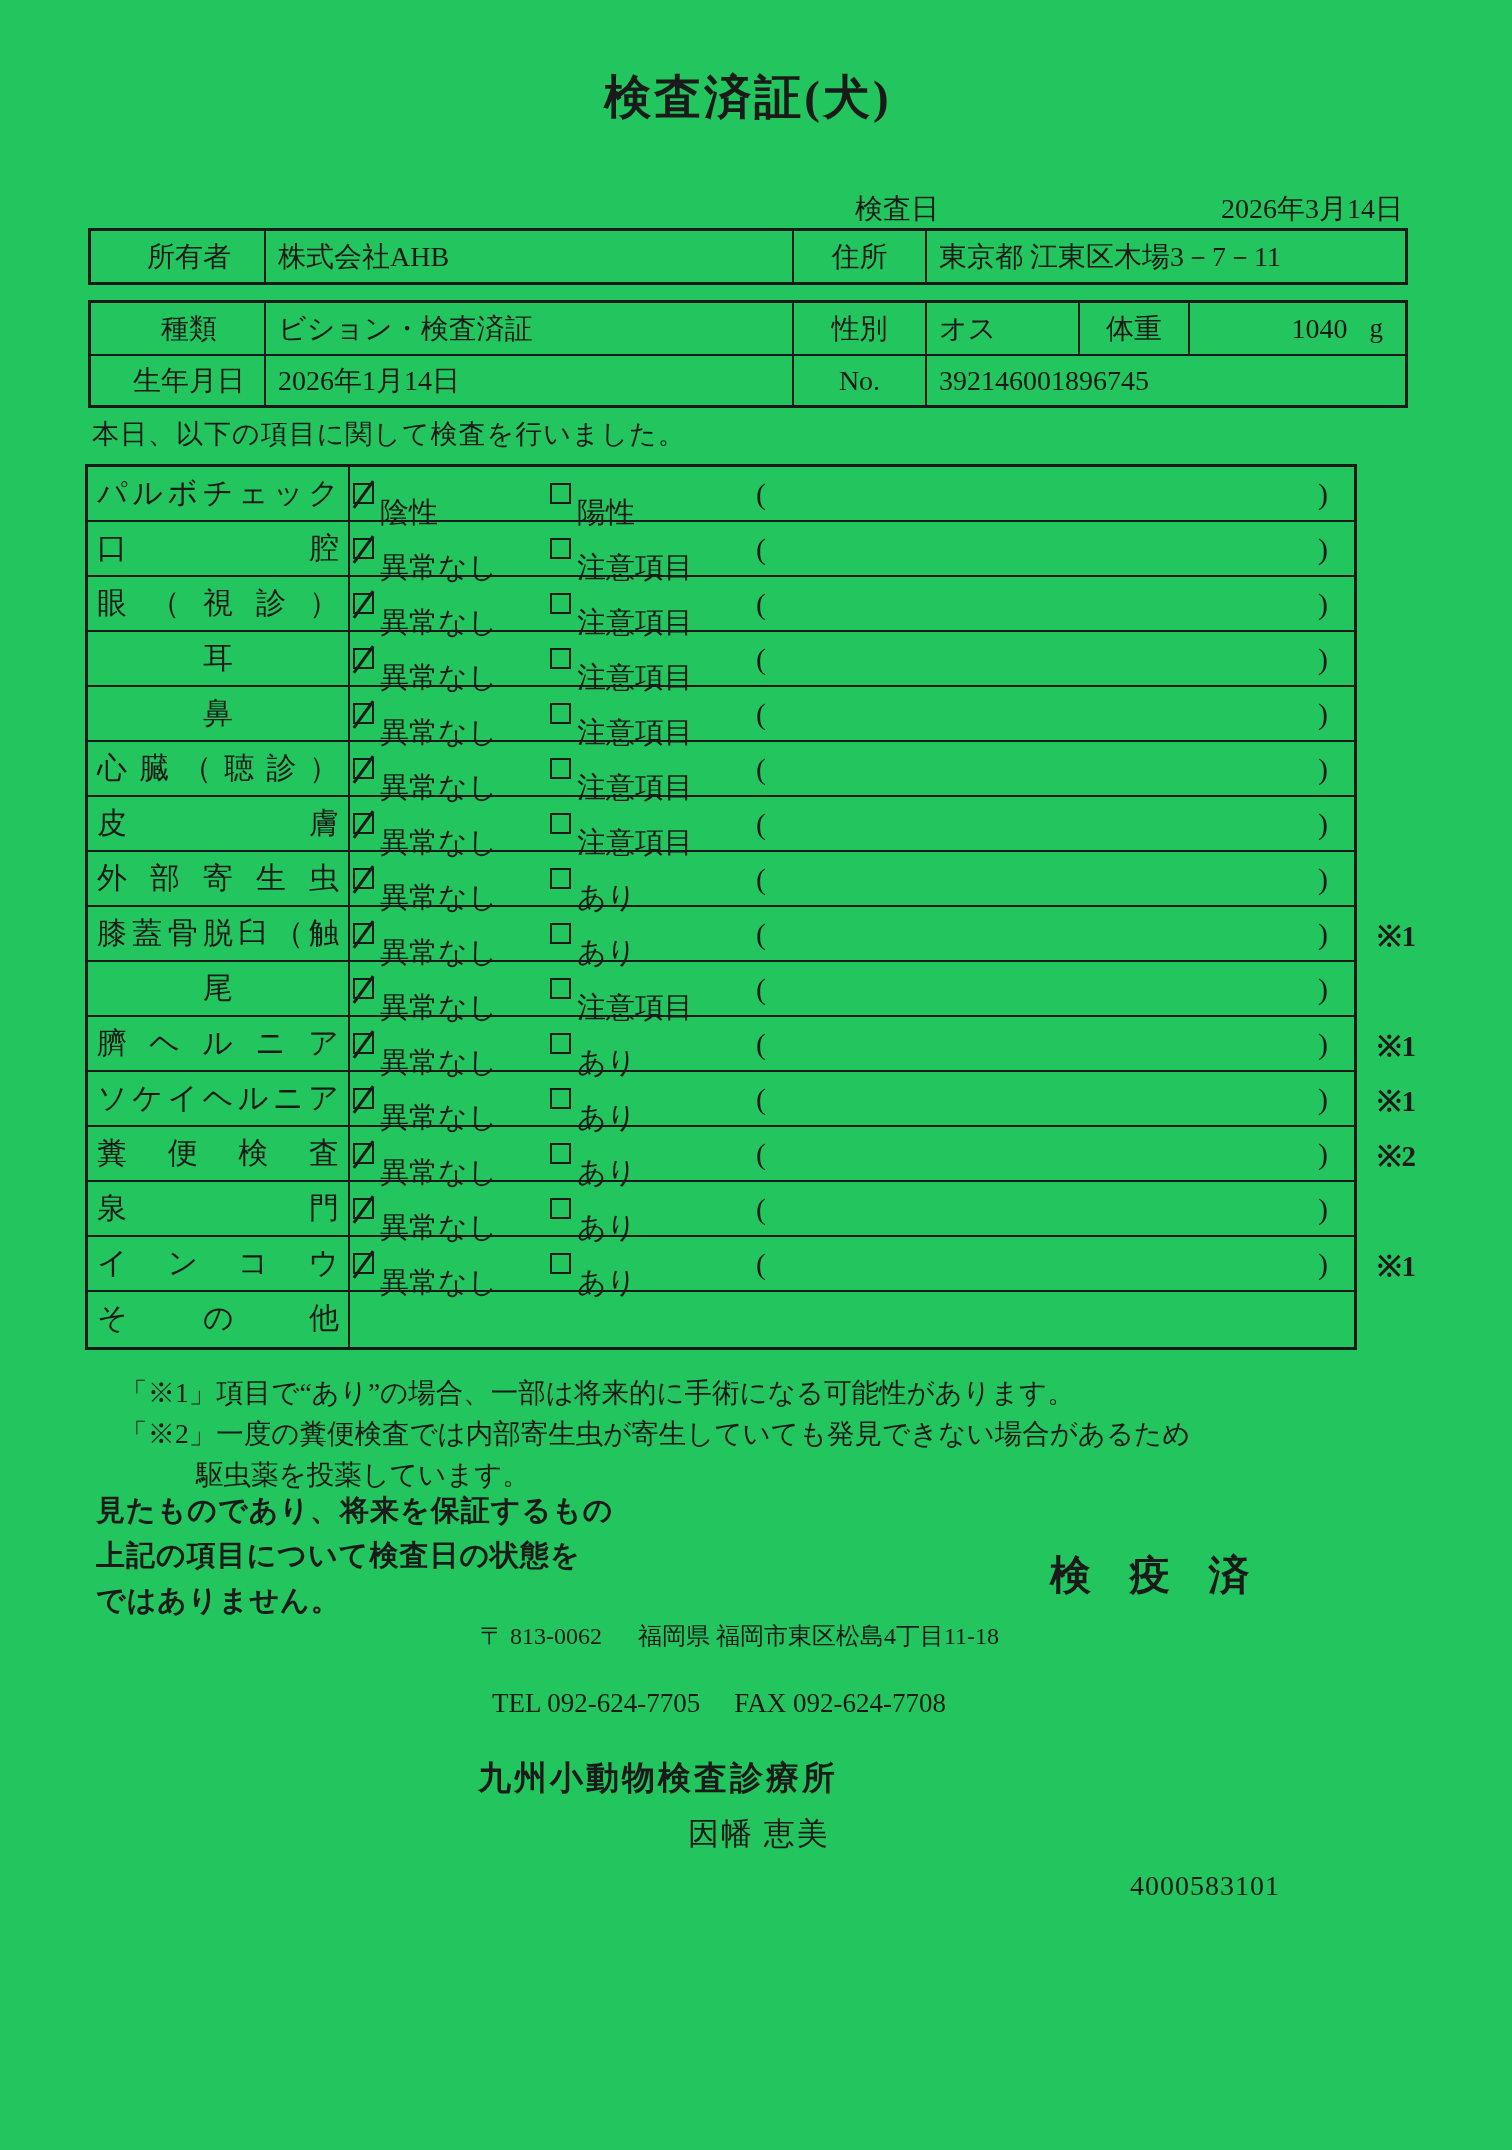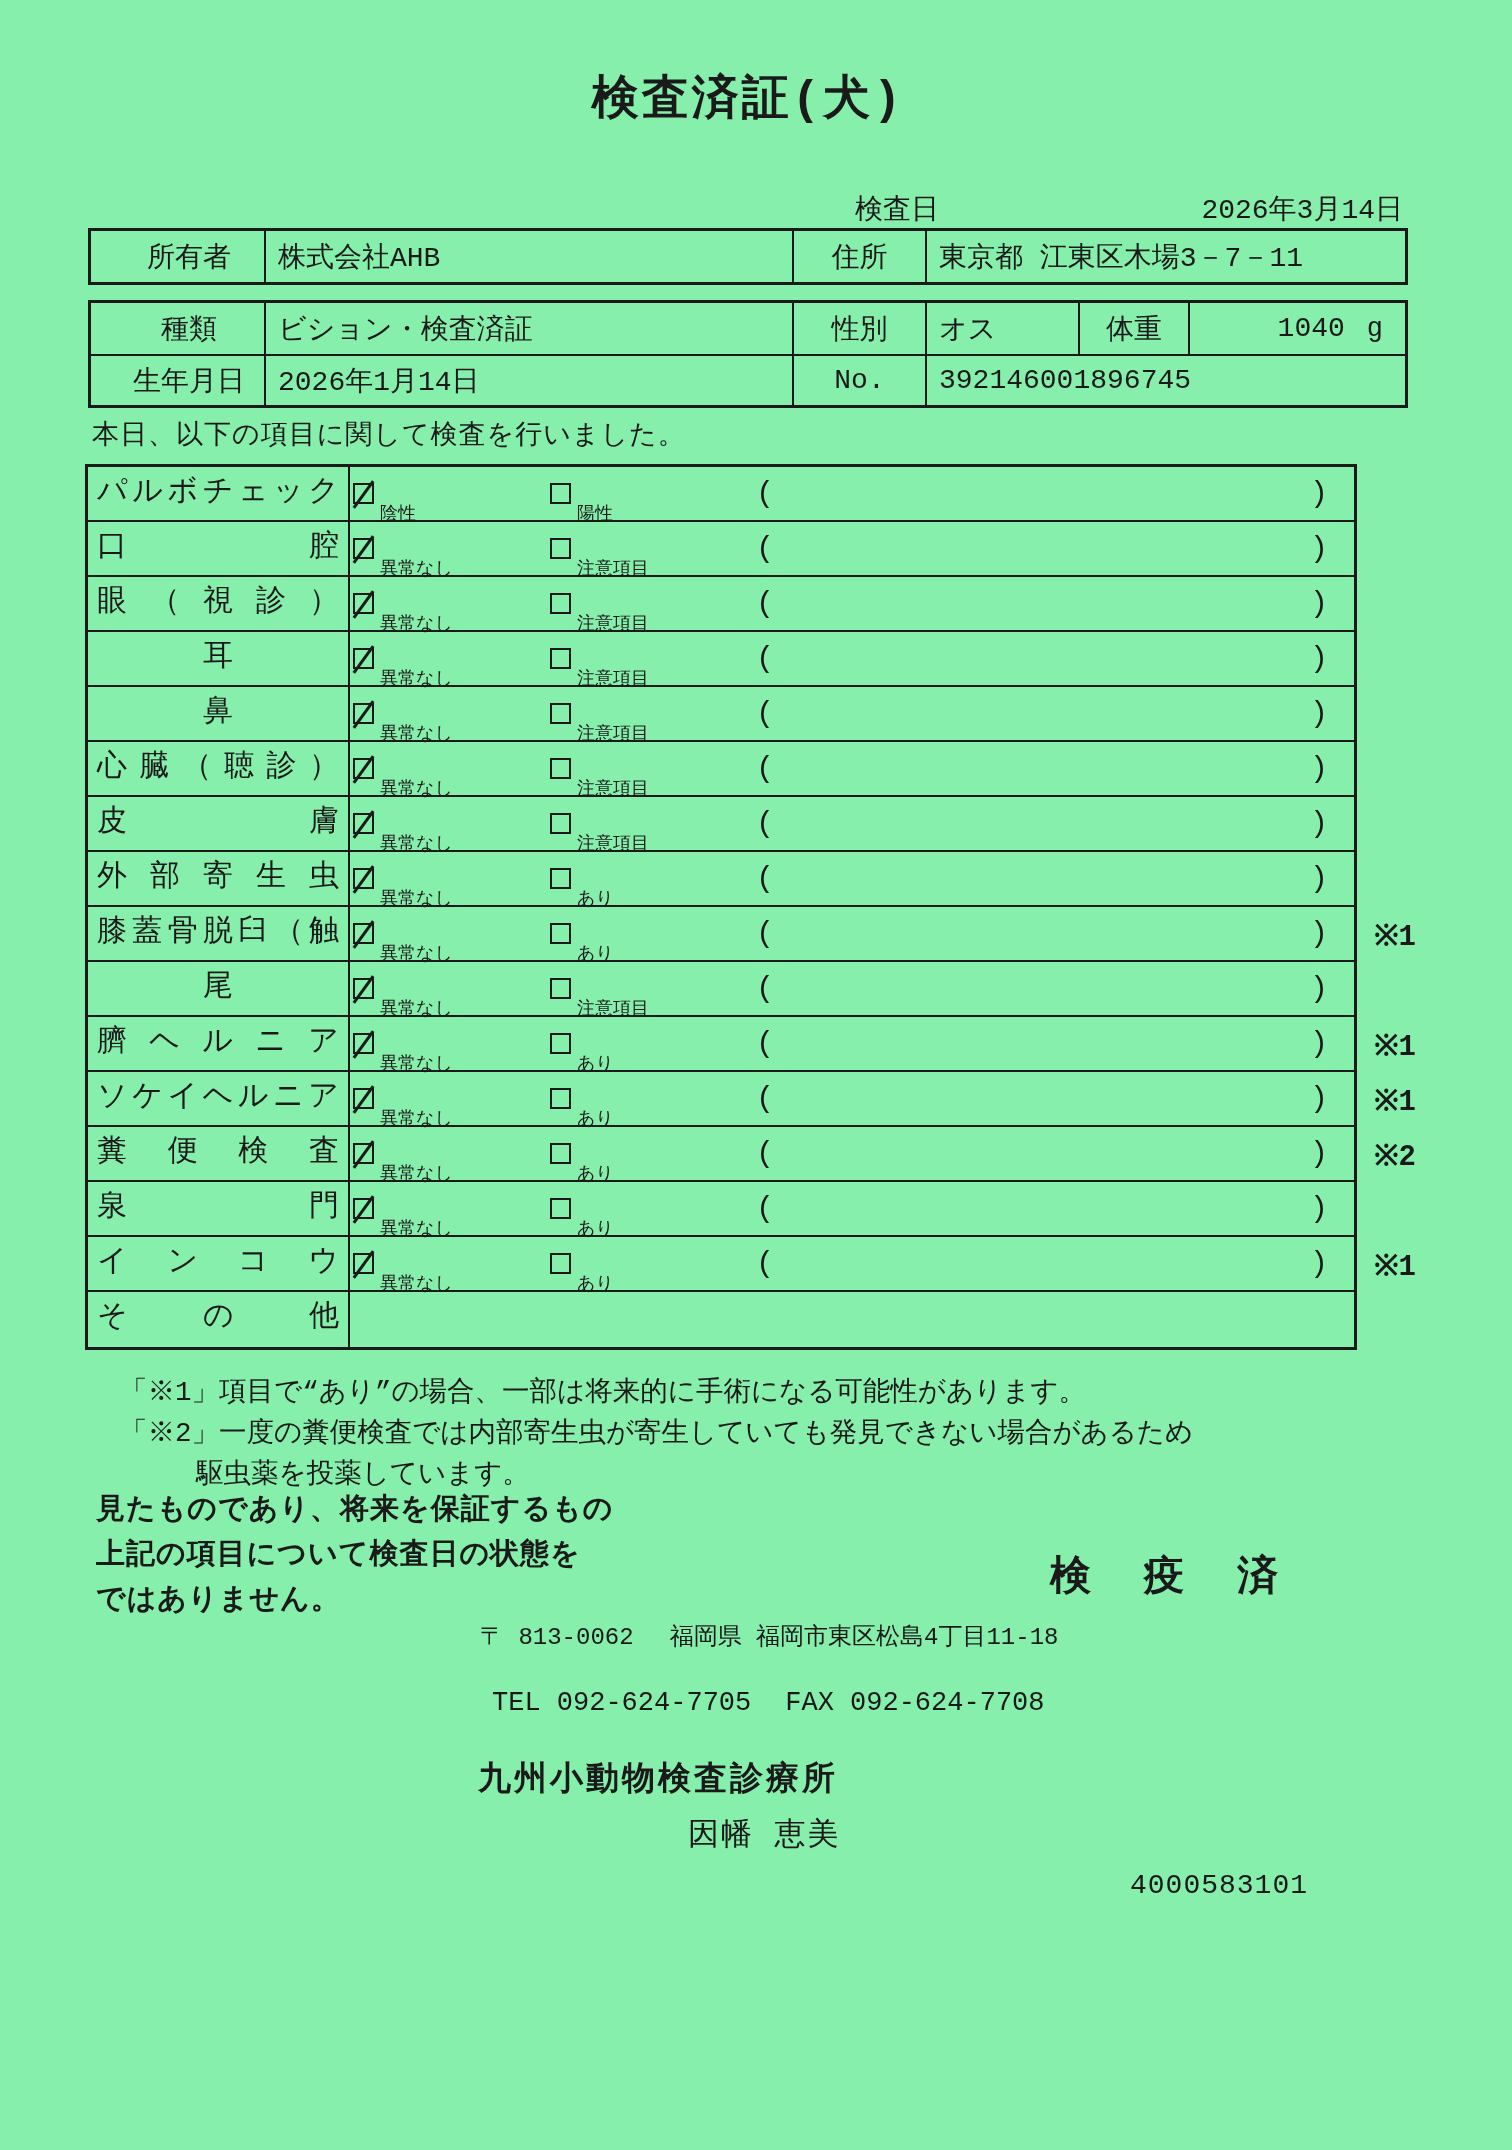--- a/index.html
+++ b/index.html
@@ -1,23 +1,23 @@
 <!DOCTYPE html>
 <html><head>
 <meta charset="utf-8">
 <style>
   * { box-sizing: border-box; margin: 0; padding: 0; }
   body { margin: 0; background: #ffffff; }
   .page {
     position: relative;
     width: 1512px;
     height: 2150px;
-    background: #86efac;
+    background: #22c55e;
     color: #1a1a1a;
-    font-family: Liberation Mono, monospace;
+    font-family: Liberation Serif, serif;
     overflow: hidden;
   }
 
   
   .title {
     position: absolute; top: 66px; left: 88px; width: 1320px;
     text-align: center; font-size: 47px; font-weight: 700; letter-spacing: 3px;
   }
   .date-row {
     position: absolute; top: 190px; left: 855px; width: 548px;
@@ -82,21 +82,21 @@
   .cb {
     width: 21px; height: 21px; flex: none; position: relative;
     border: 2.5px solid #1a1a1a; background: transparent;
   }
   .cb.checked::after {
     content: ""; position: absolute;
     width: 33px; height: 3px; background: #1a1a1a;
     left: -8px; top: 8px;
     transform: rotate(-54deg);
   }
-  .opt-label { font-size: 18px; font-weight: 500; margin-left: 6px; white-space: nowrap; margin-top: 39px; }
+  .opt-label { font-size: 29px; font-weight: 500; margin-left: 6px; white-space: nowrap; margin-top: 39px; }
   .paren { font-size: 30px; font-weight: 500; }
   .paren.close { margin-left: auto; margin-right: 26px; }
   .row-note {
     position: absolute; right: -62px; top: 50%; transform: translateY(-50%);
     font-size: 29px; font-weight: 600; white-space: nowrap;
   }
 
   
   .notes {
     position: absolute; top: 1372px; left: 92px;

